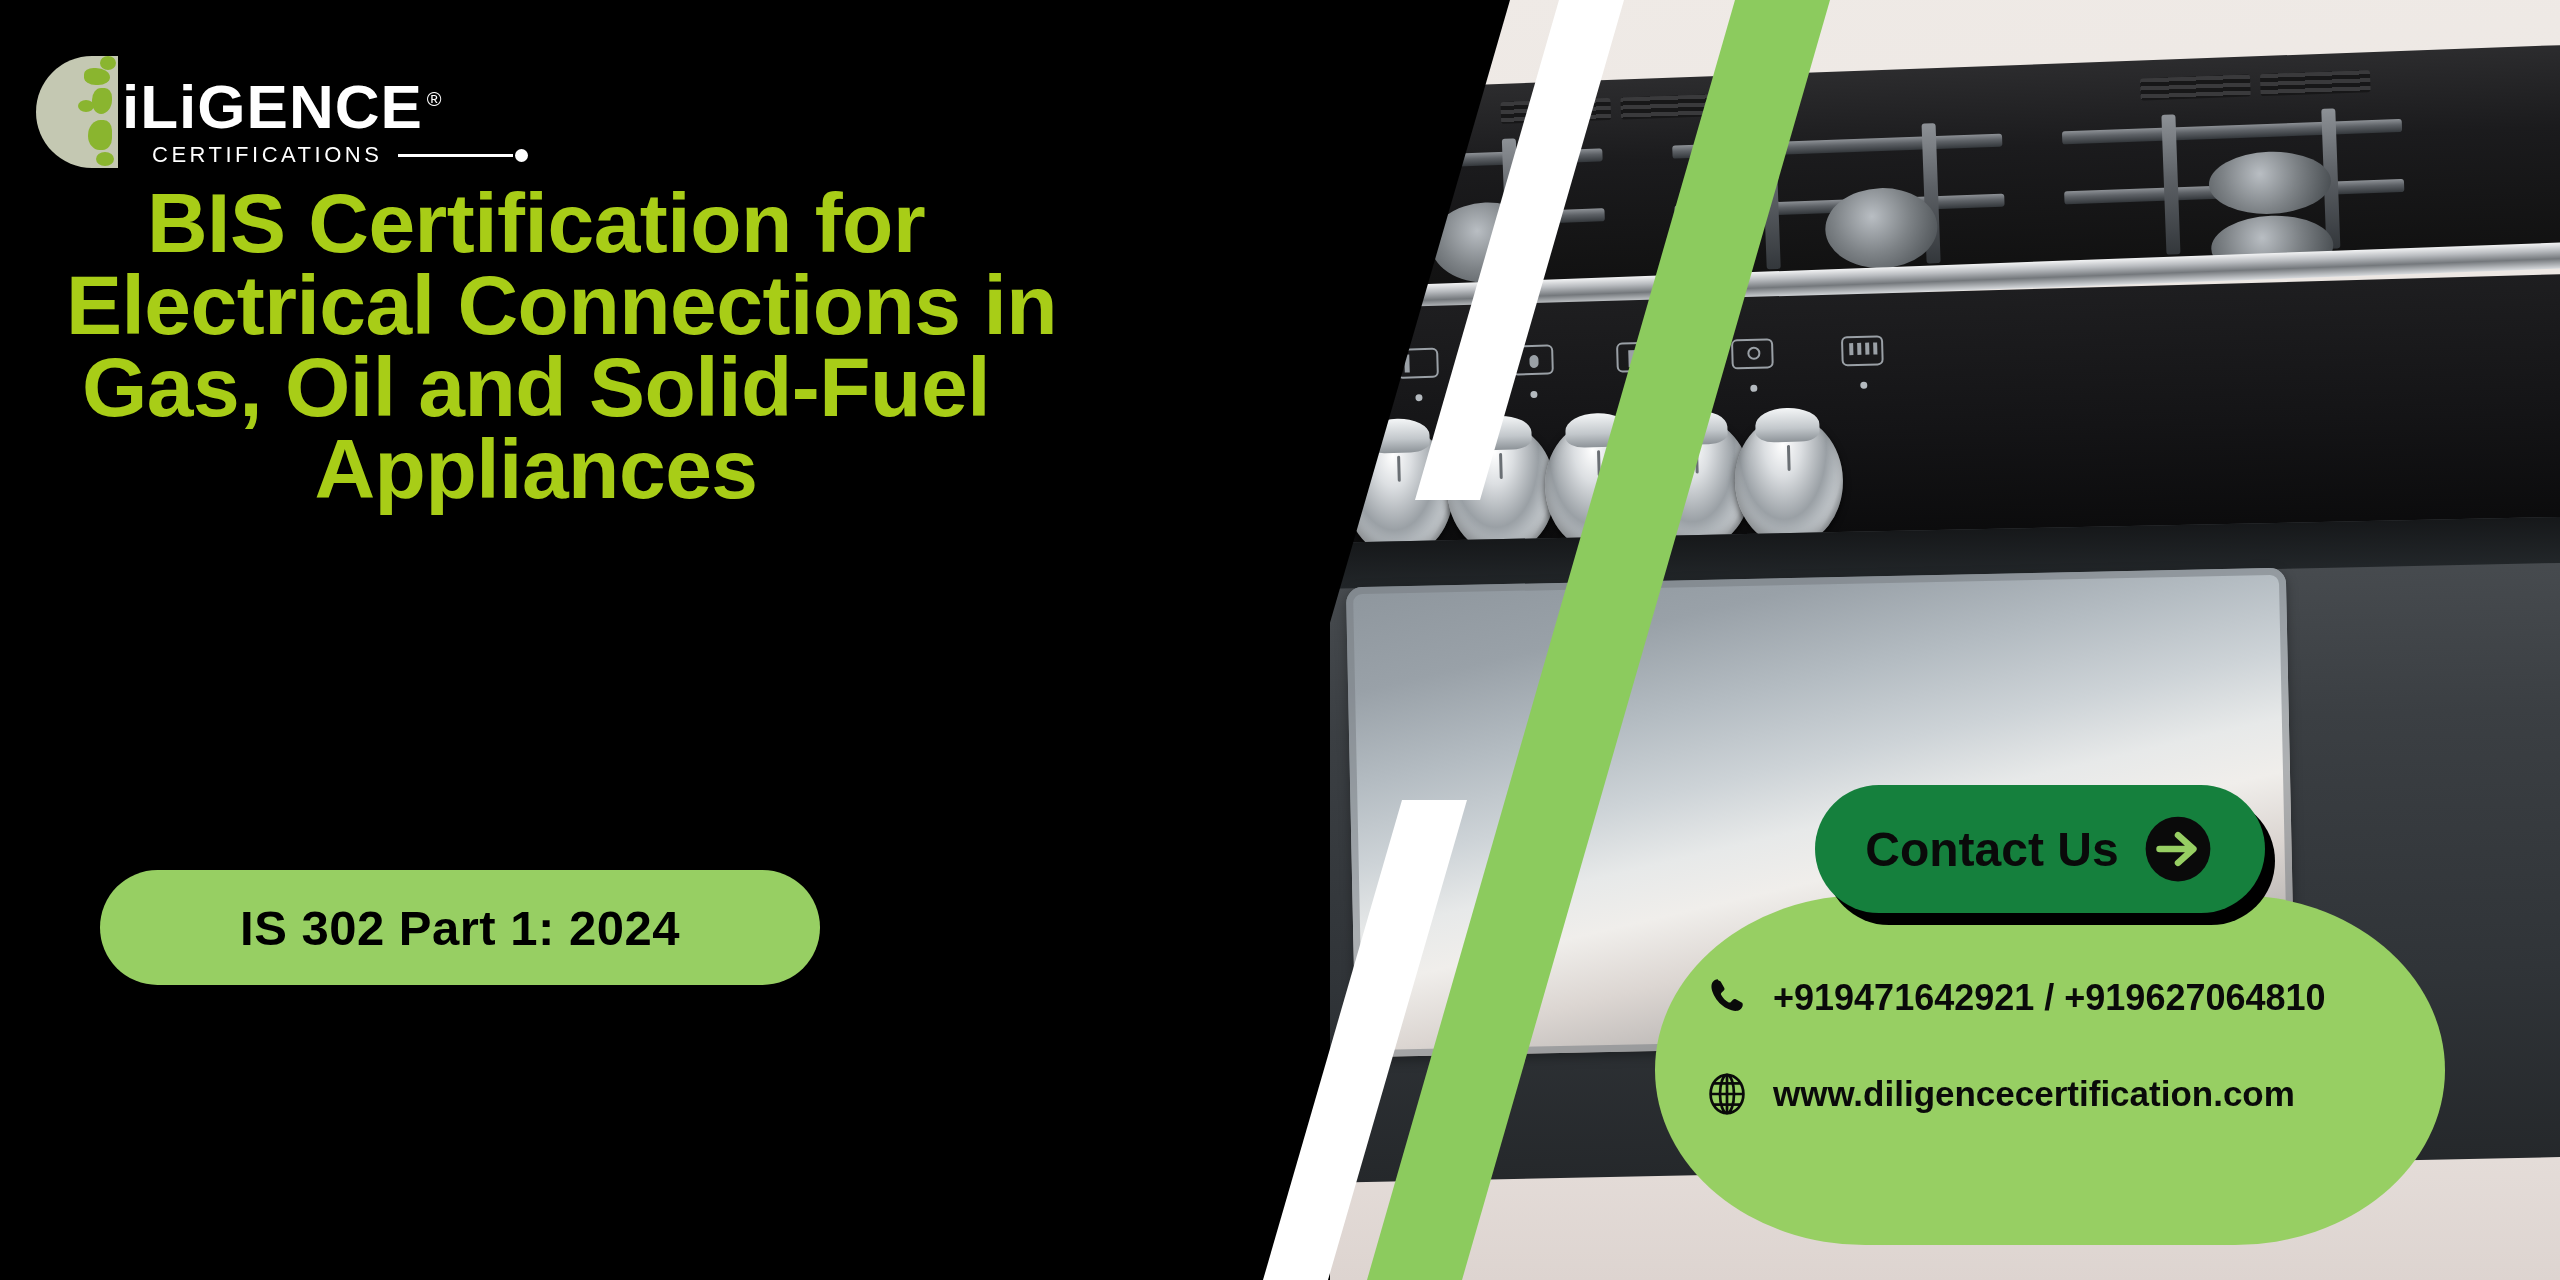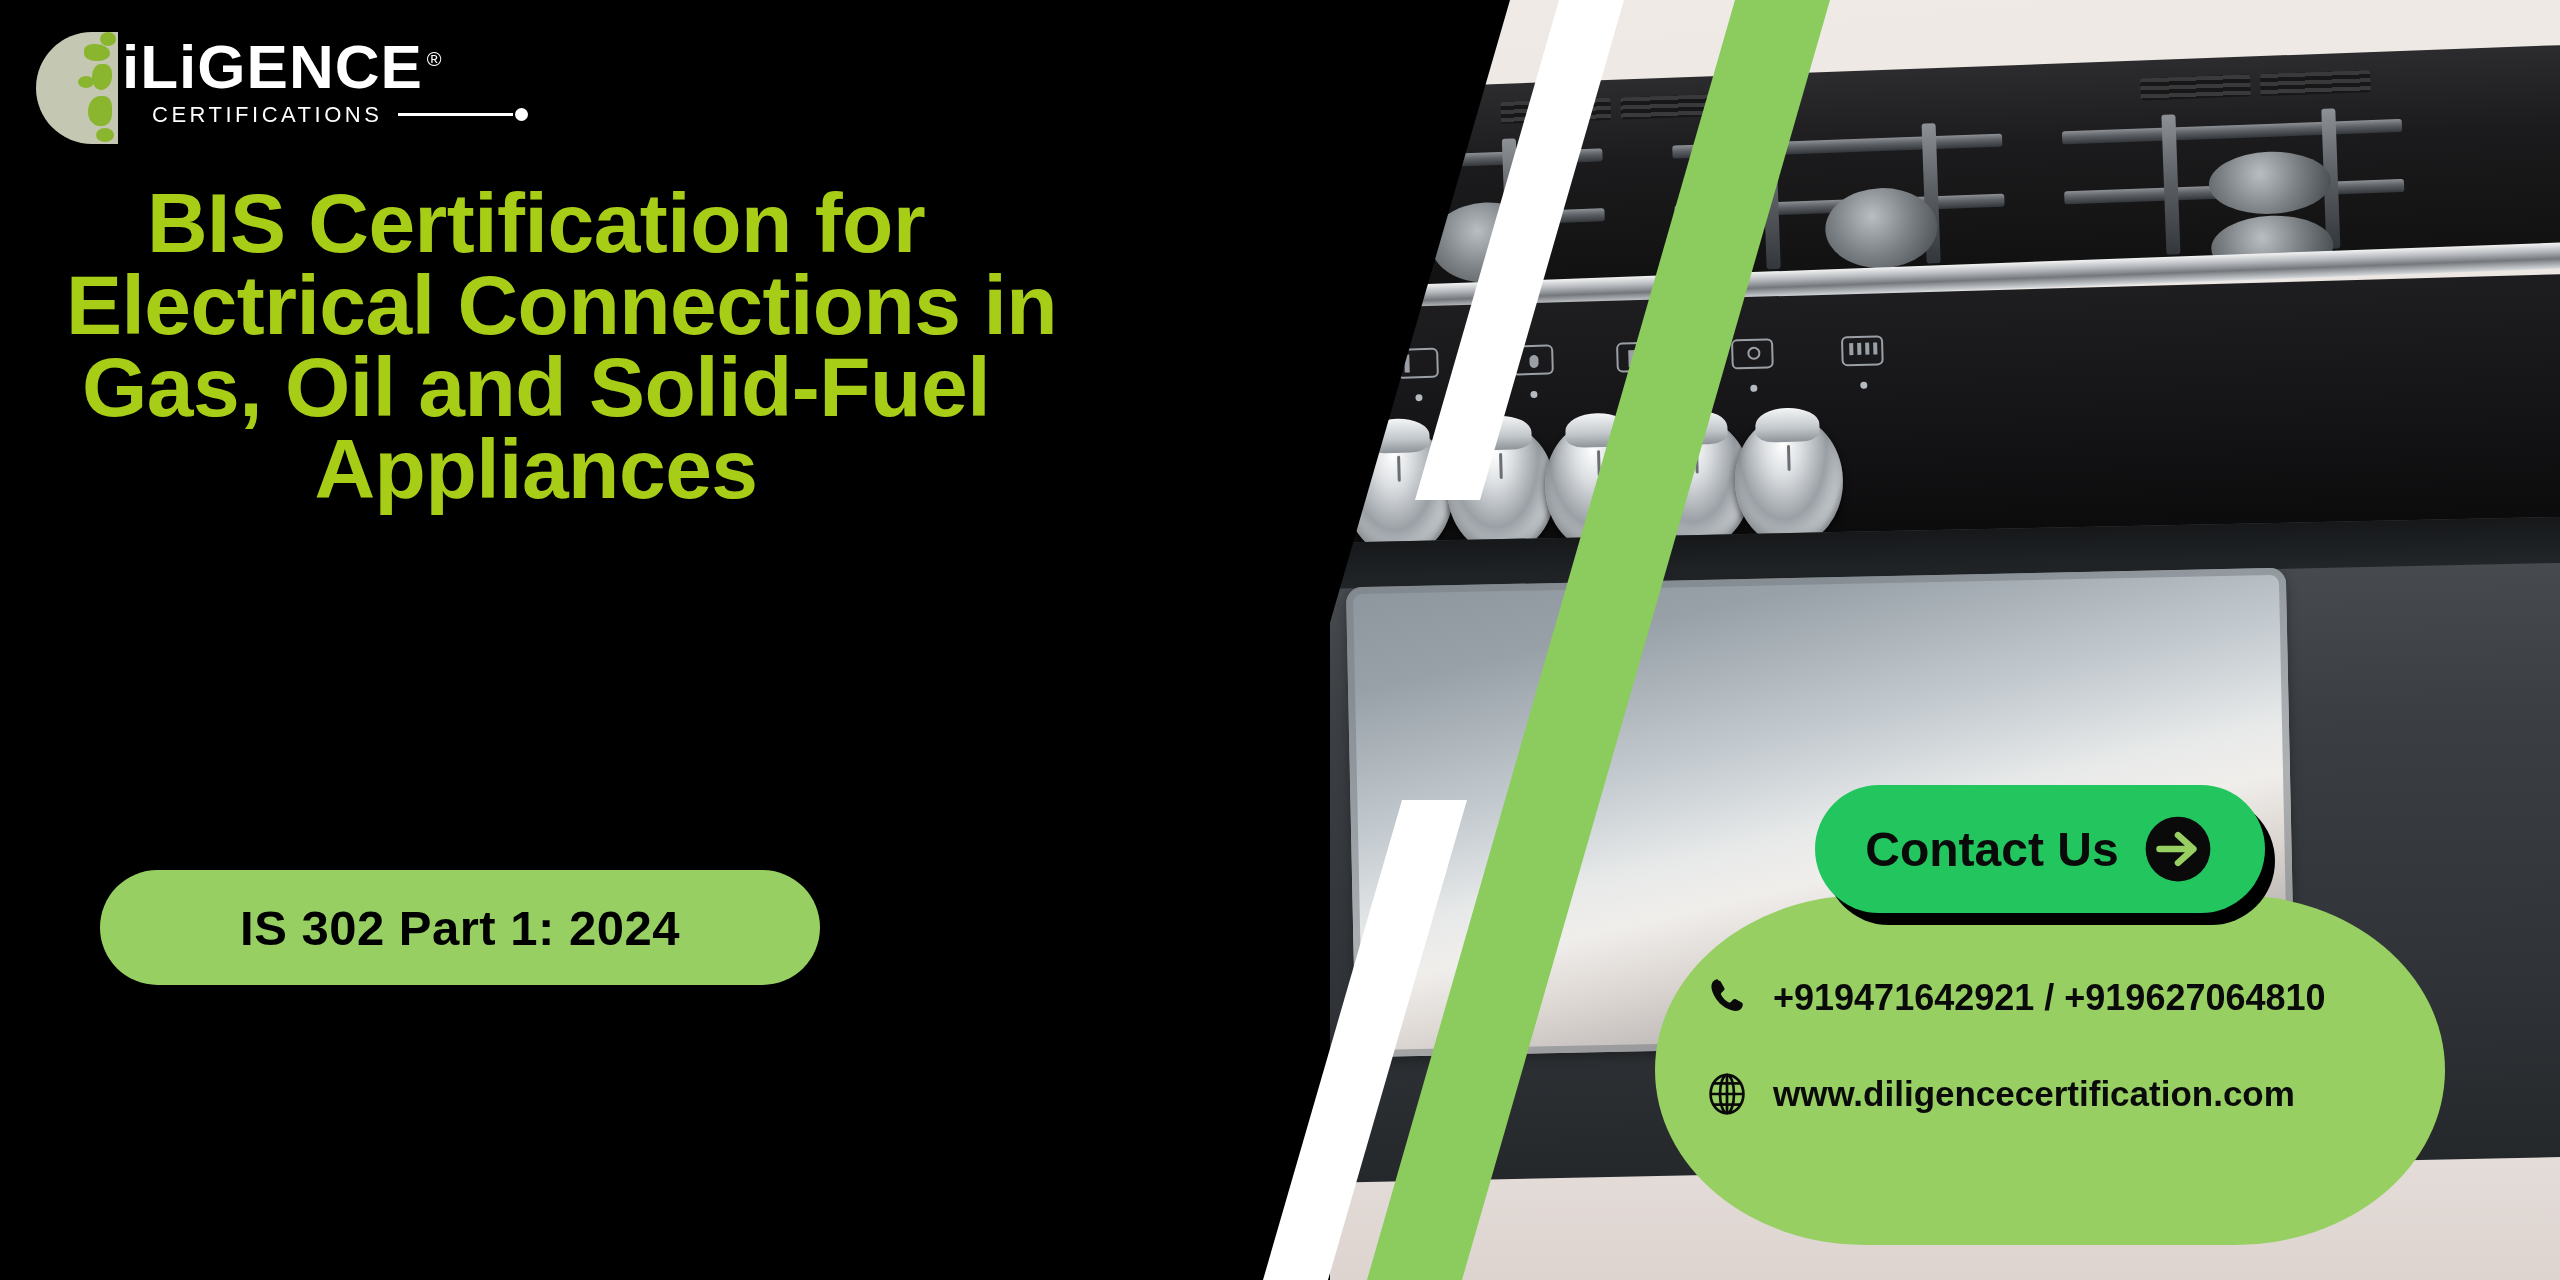--- a/index.html
+++ b/index.html
@@ -123,21 +123,21 @@
   .dash-top {
     left:0; top:0; width:2560px; height:1280px; background:#fff;
     clip-path:polygon(1559px 0, 1624px 0, 1480px 500px, 1415px 500px);
   }
   .dash-bot {
     left:0; top:0; width:2560px; height:1280px; background:#fff;
     clip-path:polygon(1402px 800px, 1467px 800px, 1328px 1280px, 1263px 1280px);
   }
 
   
-  .logo { position:absolute; left:36px; top:28px; display:flex; align-items:flex-start;text-decoration:underline; }
+  .logo { position:absolute; left:36px; top:52px; display:flex; align-items:flex-end;text-decoration:underline; }
   .logo-globe {
     position:relative; width:82px; height:112px; flex:0 0 auto; margin-top:4px;
   }
   .globe-half {
     position:absolute; left:0; top:0; width:110px; height:112px;
     border-radius:56px 0 0 56px / 56px 0 0 56px;
     background:#c4c8b2;
     clip-path:inset(0 28px 0 0);
   }
   .globe-land { position:absolute; background:#8ab52f; }
@@ -198,21 +198,21 @@
   .row-web .c-text { font-size:35px; }
 
   
   .cta-wrap { position:absolute; left:1815px; top:785px; }
   .cta-shadow {
     position:absolute; left:10px; top:12px;
     width:450px; height:128px; border-radius:64px; background:#000;
   }
   .cta {
     position:relative; width:450px; height:128px; border-radius:64px;
-    background:#22c55e; display:flex; align-items:center; justify-content:center;
+    background:#15803d; display:flex; align-items:center; justify-content:center;
     gap:22px;
   }
   .cta-label { color:#0a0a0a; font-size:48px; font-weight:bold; letter-spacing:0px; }
   .cta-arrow { display:block; }
 </style>
 </head>
 <body>
 
 <div id="banner">
 

